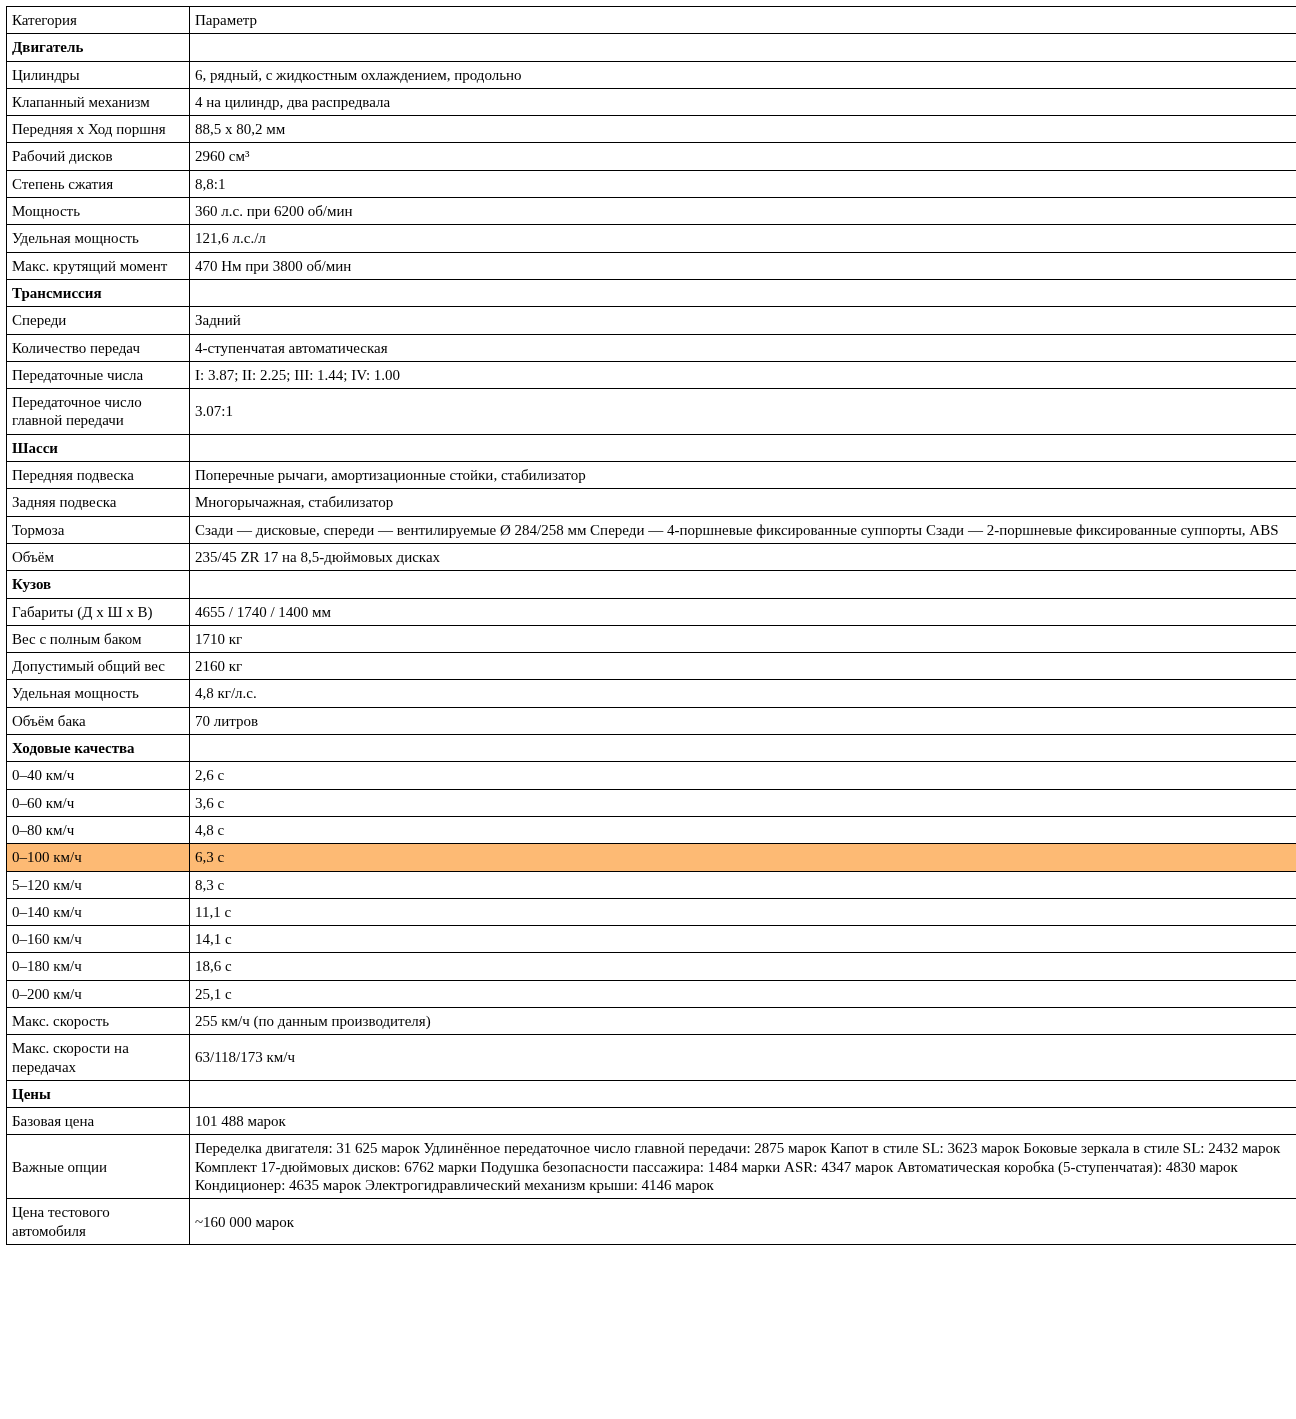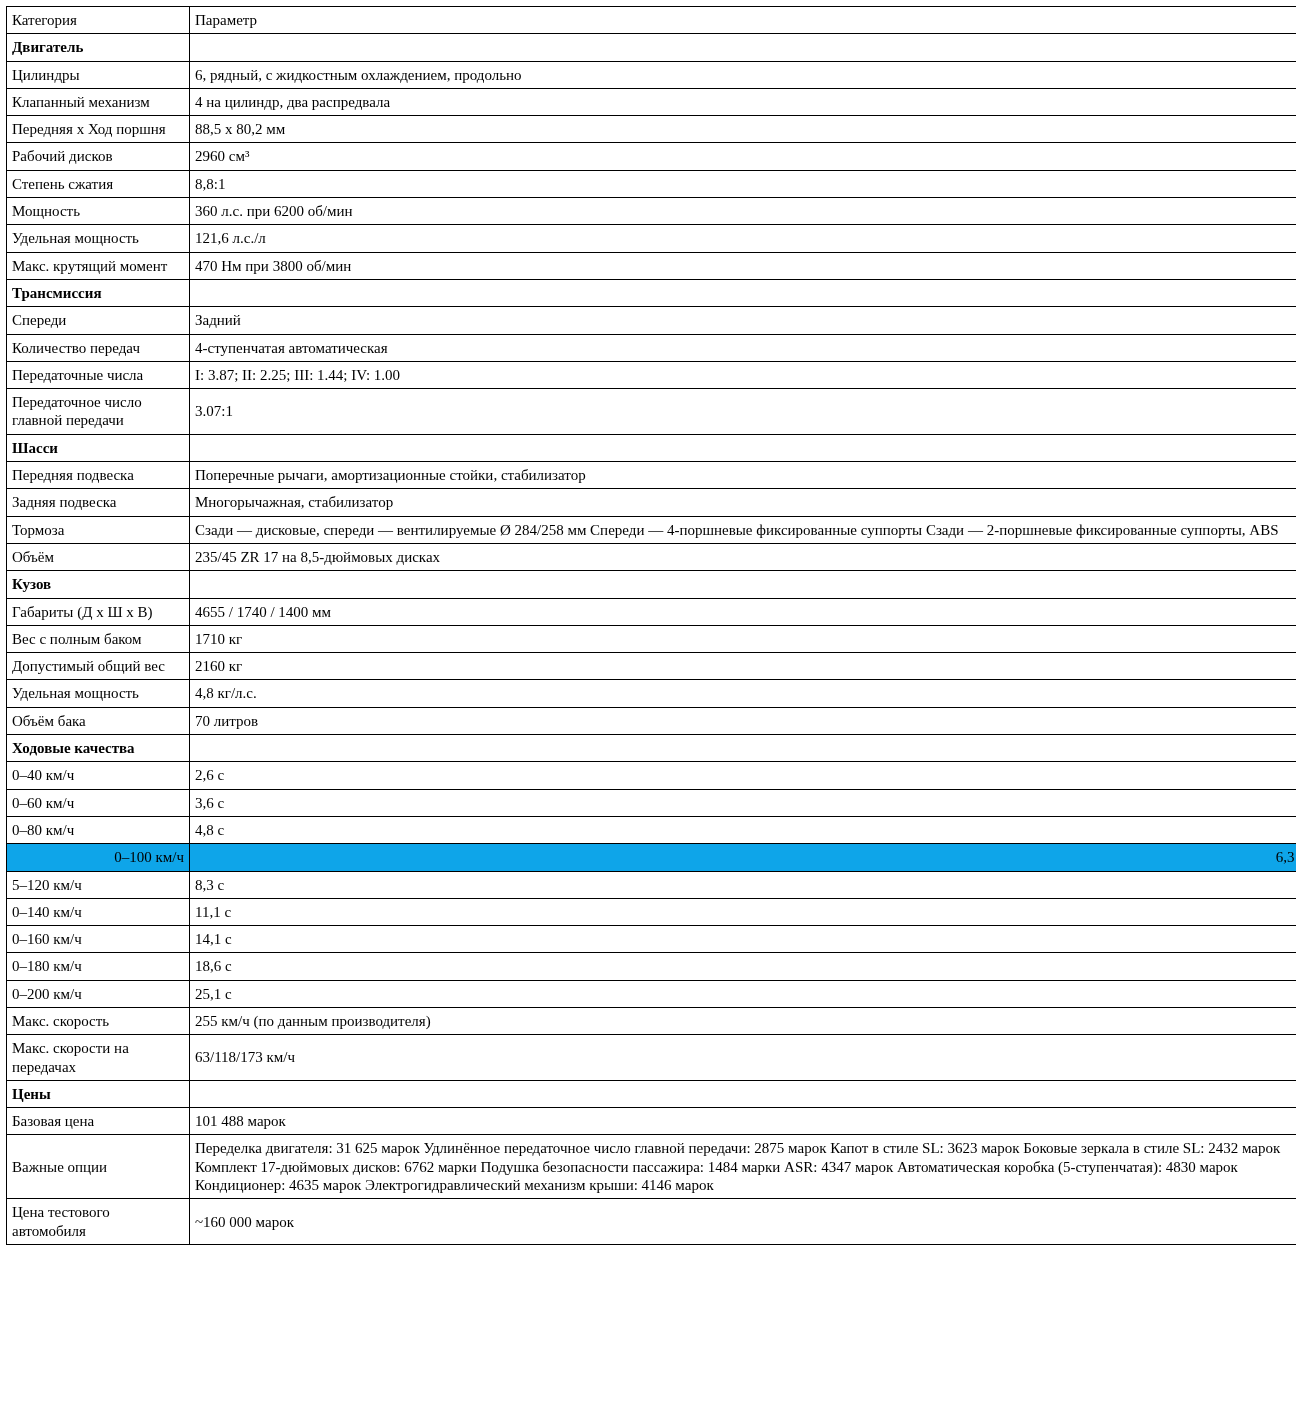--- a/index.html
+++ b/index.html
@@ -33,22 +33,21 @@
   td.cat {
     width: 172px;
   }
   td.val {
     width: 1110px;
   }
   tr.section td {
     font-weight: bold;
   }
   tr.highlight td {
-    background: #0ea5e9;
-    text-align: right;
+    background: #fdba74;
   }
   tr.header td {
     font-weight: normal;
   }
 </style>
 </head>
 <body>
 
 <div class="sheet">
   <table class="spec">

